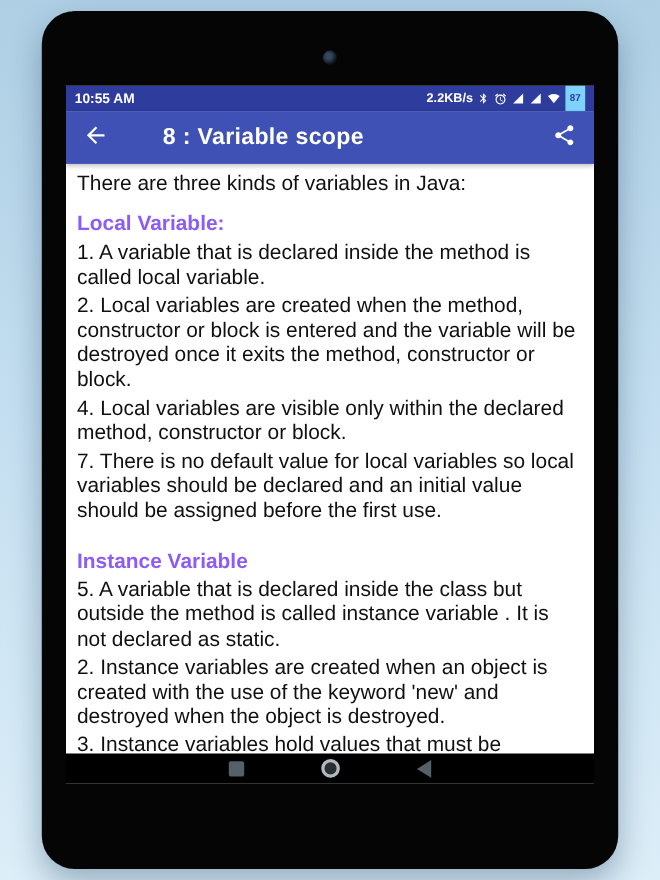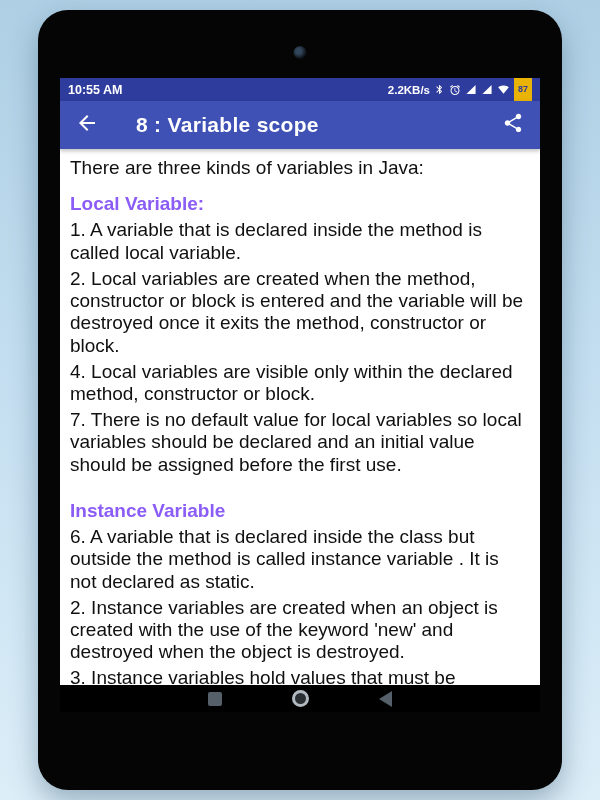--- a/index.html
+++ b/index.html
@@ -25,31 +25,31 @@
   }
   
   .status-bar {
     height:23px; flex:0 0 23px; background:#2e3c9d; color:#fff;
     display:flex; align-items:center; justify-content:space-between;
     padding:0 8px; font-size:12.5px; font-weight:bold;
   }
   .status-right { display:flex; align-items:center; gap:4px; font-size:11.5px; }
   .status-right svg { display:block; }
   .battery-pill {
-    background:#eab308; color:#2e3c9d; border-radius:8px; font-size:9px;
+    background:#7dd3fc; color:#2e3c9d; border-radius:8px; font-size:9px;
     font-weight:bold; padding:17px 4px; line-height:1.1;
   }
   
   .app-bar {
     height:48px; flex:0 0 48px; background:#3f51b5; color:#fff;
     display:flex; align-items:center; padding:0 14px;
     box-shadow:0 2px 4px rgba(0,0,0,.25); z-index:2;
   }
   .back-btn { width:26px; height:26px; display:flex; align-items:center; justify-content:center; cursor:pointer; }
-  .app-title { margin-left:36px; font-size:21px; font-weight:bold; letter-spacing:.3px; }
+  .app-title { margin-left:48px; font-size:21px; font-weight:bold; letter-spacing:.3px; }
   .share-btn { margin-left:auto; width:26px; height:26px; display:flex; align-items:center; justify-content:center; cursor:pointer; }
   
   .content {
     flex:1 1 auto; background:#fff; color:#101010; overflow:hidden;
     padding:4px 6px 0 6px; font-size:19px; line-height:1.17;
   }
   .content p { margin:4px; }
   .section-heading { color:#8b5cf6; font-weight:bold; margin-top:14px !important; }
   .section-heading.second { margin-top:24px !important; }
   
@@ -130,21 +130,21 @@
     <div class="content">
       <p>There are three kinds of variables in Java:</p>
 
       <p class="section-heading">Local Variable:</p>
       <p>1. A variable that is declared inside the method is called local variable.</p>
       <p>2. Local variables are created when the method, constructor or block is entered and the variable will be destroyed once it exits the method, constructor or block.</p>
       <p>4. Local variables are visible only within the declared method, constructor or block.</p>
       <p>7. There is no default value for local variables so local variables should be declared and an initial value should be assigned before the first use.</p>
 
       <p class="section-heading second">Instance Variable</p>
-      <p>6. A variable that is declared inside the class but outside the method is called instance variable . It is not declared as static.</p>
+      <p>5. A variable that is declared inside the class but outside the method is called instance variable . It is not declared as static.</p>
       <p>2. Instance variables are created when an object is created with the use of the keyword 'new' and destroyed when the object is destroyed.</p>
       <p>3. Instance variables hold values that must be referenced by more than one method, constructor or block, or essential parts of an object's state that must be present throughout the class.</p>
     </div>
 
     <div class="nav-bar">
       <span class="nav-recents"></span>
       <span class="nav-home"></span>
       <span class="nav-back"></span>
     </div>
 

